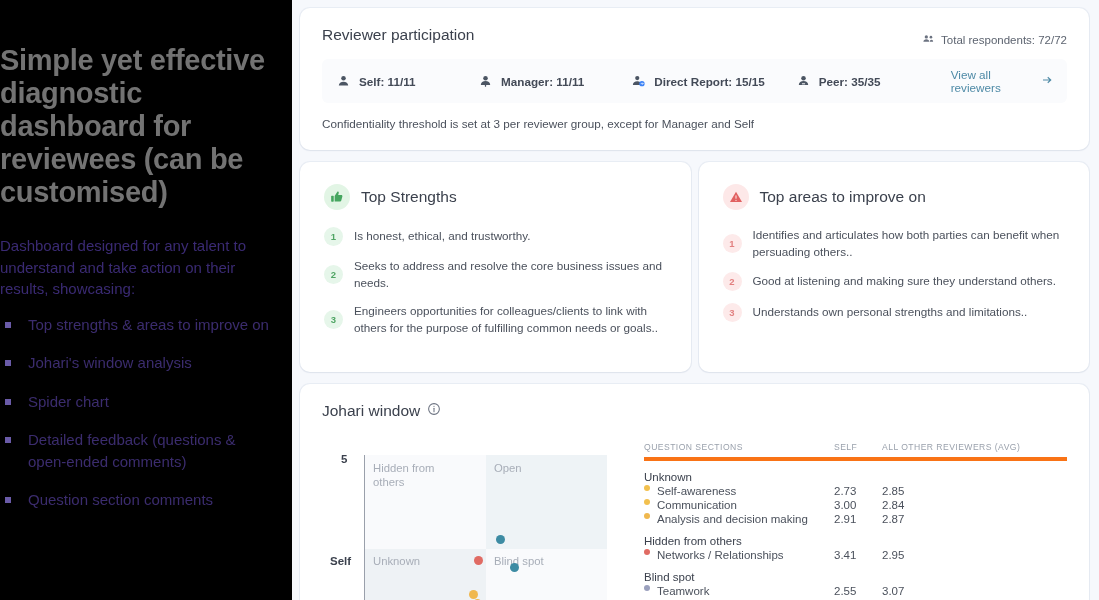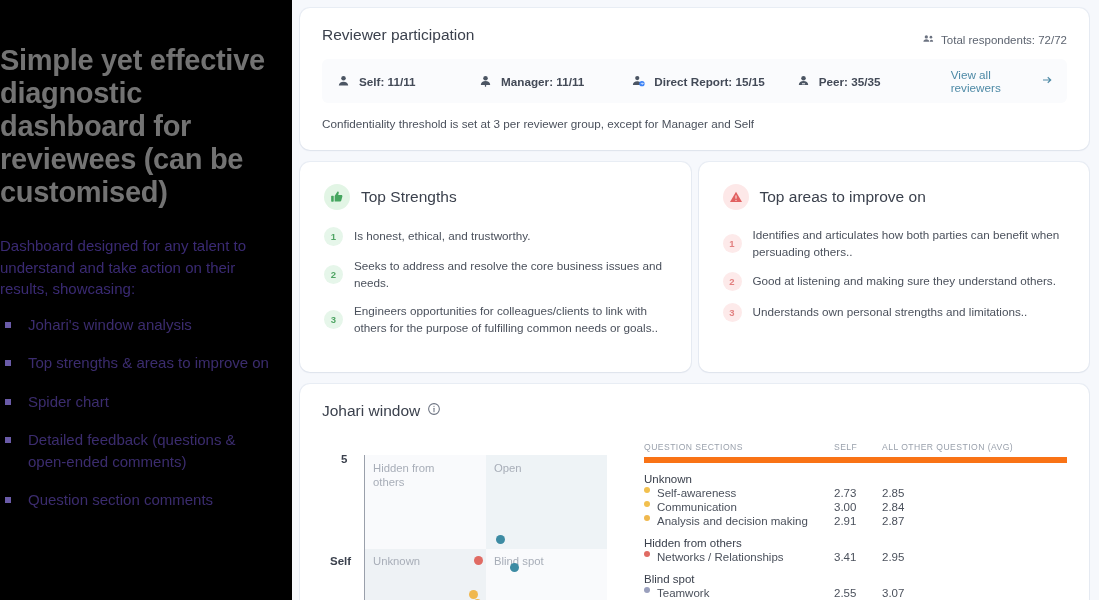--- a/index.html
+++ b/index.html
@@ -137,42 +137,42 @@
   .quad-label {
     position: absolute;
     font-size: 11.3px;
     line-height: 14px;
     color: #a8aeb8;
   }
   .dot { position: absolute; width: 9px; height: 9px; border-radius: 50%; }
 
   
   .jw-table { flex: 1 1 auto; padding-left: 22px; padding-top: 0px; }
-  .jt-head { display: flex; border-bottom: 6px solid #f97316; padding-bottom: 5px; }
+  .jt-head { display: flex; border-bottom: 4px solid #f97316; padding-bottom: 5px; }
   .jt-head span { font-size: 8.6px; letter-spacing: 0.45px; color: #9aa1ac; }
   .jt-c1 { width: 190px; }
   .jt-c2 { width: 48px; }
   .jt-c3 { width: 160px; }
   .jt-group { font-size: 11.5px; color: #3b414d; margin-top: 10px; margin-bottom: 2px; }
   .jt-row { display: flex; align-items: center; margin-bottom: 2px; }
   .jt-row .lbl { width: 190px; font-size: 11.5px; color: #4b515c; display: flex; align-items: flex-start; gap: 7px; }
   .jt-row .v { width: 48px; font-size: 11.5px; color: #4b515c; }
   .jt-dot { width: 6px; height: 6px; border-radius: 50%; flex: 0 0 6px; }
 </style>
 </head>
 <body>
 
 <div class="page">
 
   <aside class="promo">
     <h1 class="promo-title">Simple yet effective diagnostic dashboard for reviewees (can be customised)</h1>
     <p class="promo-sub">Dashboard designed for any talent to understand and take action on their results, showcasing:</p>
     <ul class="promo-list">
+      <li>Top strengths &amp; areas to improve on</li>
       <li>Johari's window analysis</li>
-      <li>Top strengths &amp; areas to improve on</li>
       <li>Spider chart</li>
       <li>Detailed feedback (questions &amp; open-ended comments)</li>
       <li>Question section comments</li>
     </ul>
   </aside>
 
   <main class="dash">
 
     <section class="card card-participation">
       <div class="rp-top">
@@ -331,21 +331,21 @@
             <div class="dot" style="left:43%; top:72%; background:#f0b84e;"></div>
             <div class="dot" style="left:44.5%; top:77%; background:#f0b84e;"></div>
 
           </div>
         </div>
 
         <div class="jw-table">
           <div class="jt-head">
             <span class="jt-c1">QUESTION SECTIONS</span>
             <span class="jt-c2">SELF</span>
-            <span class="jt-c3">ALL OTHER QUESTION (AVG)</span>
+            <span class="jt-c3">ALL OTHER REVIEWERS (AVG)</span>
           </div>
 
           <div class="jt-group">Unknown</div>
           <div class="jt-row">
             <span class="lbl">
                 <i class="jt-dot" style="background:#f2c04e"></i>
               <span>Self-awareness</span>
               </span>
             <span class="v">2.73</span>
             <span class="v">2.85</span>

